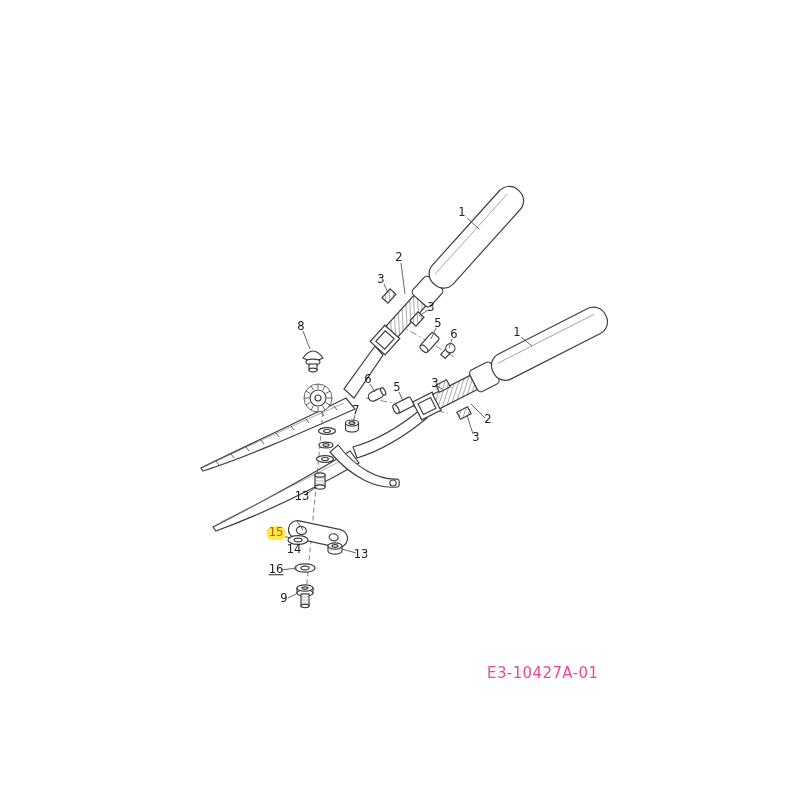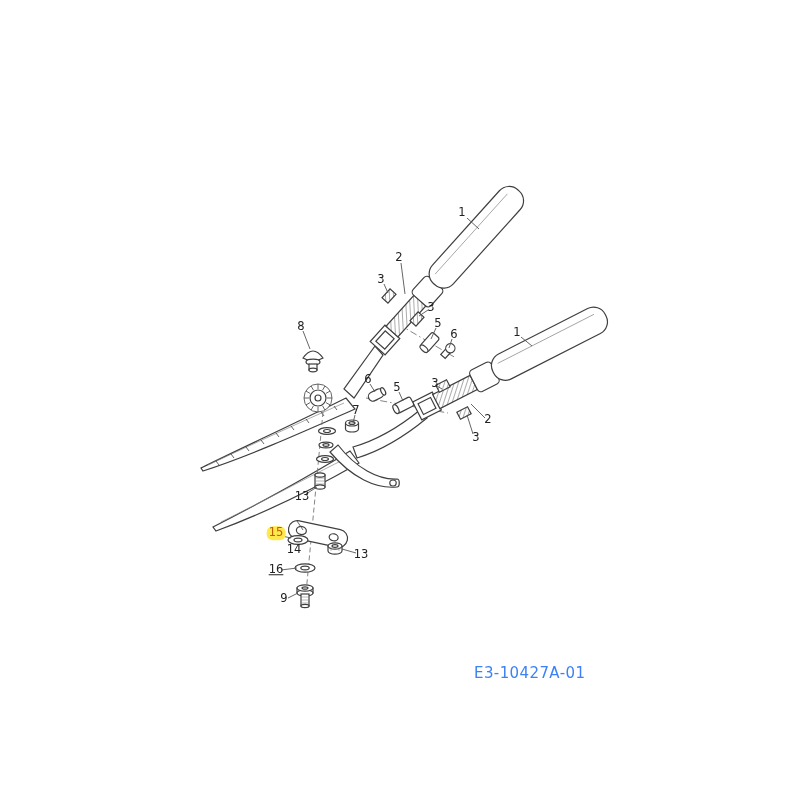--- a/index.html
+++ b/index.html
@@ -10,21 +10,21 @@
   svg.art{position:absolute;left:0;top:0;width:800px;height:800px;}
   #callout-layer{position:absolute;left:0;top:0;width:800px;height:800px;}
   .callout{
     position:absolute;transform:translate(-50%,-50%);
     font-size:11.5px;color:#222;line-height:1;padding:1px 2px;white-space:nowrap;
   }
   .callout.highlighted{
     background:var(--hl,#ffe84d);color:#c05f00;border-radius:6px;
   }
   .part-code{
-    position:absolute;left:474px;top:664px;font-size:15px;color:#3b82f6;
+    position:absolute;left:487px;top:664px;font-size:15px;color:#ec4899;
     letter-spacing:0.4px;
   }
 </style>
 </head>
 <body>
 
 <div class="canvas">
 
   <svg class="art" viewBox="0 0 800 800">
     <defs>

